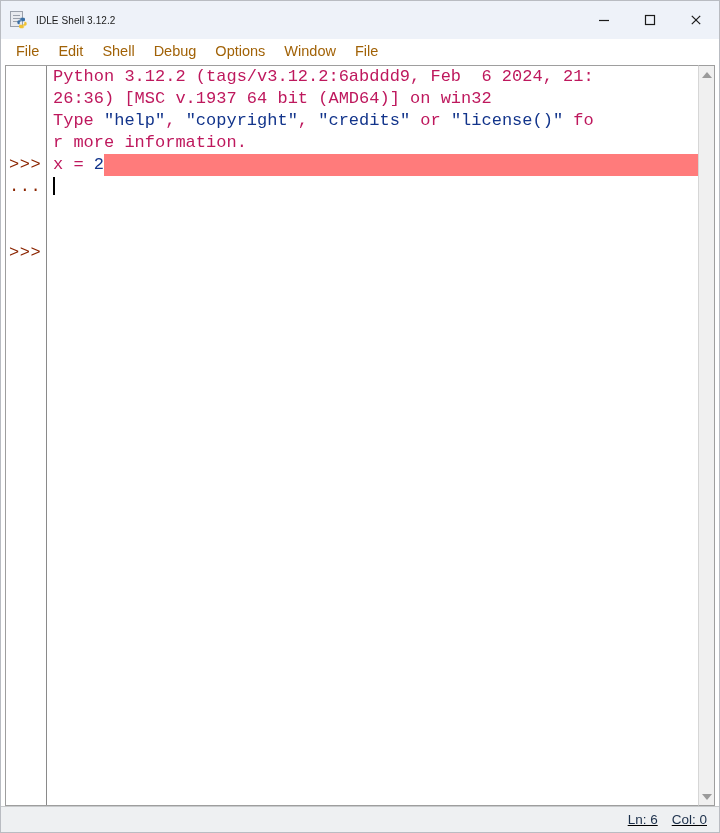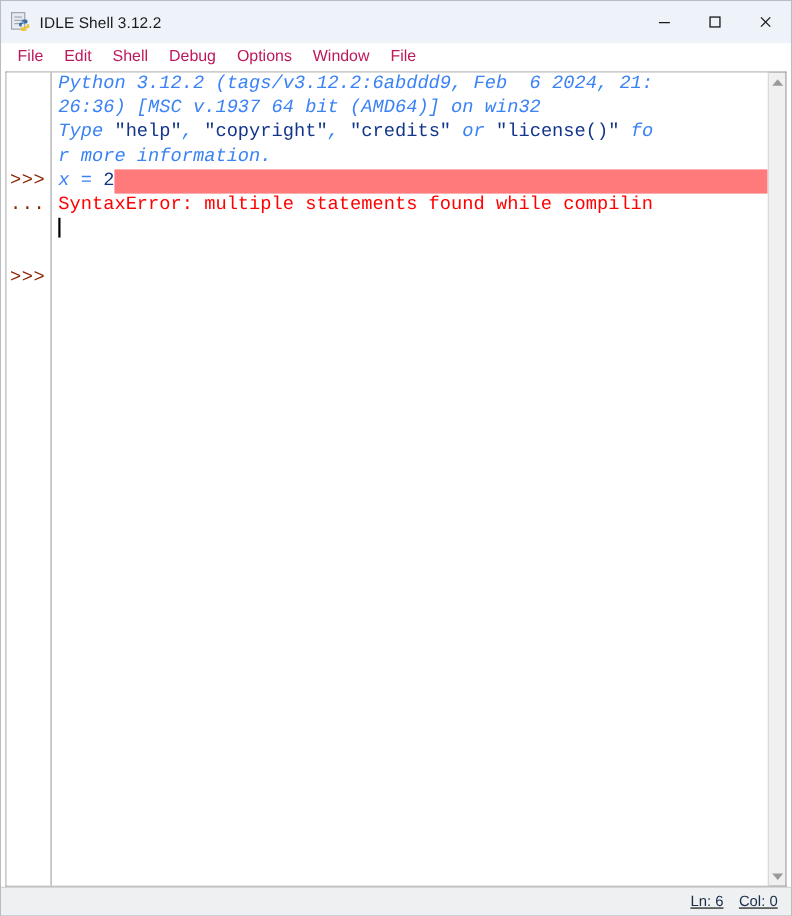--- a/index.html
+++ b/index.html
@@ -66,21 +66,21 @@
     width: 7px; height: 1px;
     background: #9aa0ab;
     box-shadow: 0 3px 0 #9aa0ab, 0 6px 0 #9aa0ab;
   }
   .app-icon .pysnake {
     position: absolute;
     right: 0; bottom: 0;
     width: 12px; height: 12px;
   }
   #title-text {
-    font-size: 14px;
+    font-size: 10px;
     color: #1b1b1b;
     letter-spacing: 0.1px;
     white-space: nowrap;
     overflow: hidden;
     text-overflow: ellipsis;
   }
   #window-controls {
     display: flex;
     align-items: stretch;
     height: 38px;
@@ -101,21 +101,21 @@
     height: 25px;
     min-height: 25px;
     background: #ffffff;
     display: flex;
     align-items: center;
     padding-left: 6px;
     user-select: none;
   }
   .menu-item {
     font-size: 14.5px;
-    color: #be185d;
+    color: #a16207;
     padding: 2px 9px 3px 9px;
     margin-right: 1px;
     cursor: default;
     white-space: nowrap;
   }
 
   
   #shell-area {
     flex: 1 1 auto;
     display: flex;
@@ -172,21 +172,21 @@
     height: 22px;
     line-height: 22px;
     font-family: "Liberation Mono", "DejaVu Sans Mono", monospace;
     font-size: 17px;
     white-space: pre;
     color: #000000;
     padding-left: 6px;
     box-sizing: border-box;
     position: relative;
   }
-  .tok-plain  { color: #3b82f6; font-style: italic; }
+  .tok-plain  { color: #be185d; }
   .tok-number { color: #12348b; }
   .tok-error  { color: #ff0000; }
   .tok-builtin{ color: #12348b; }
   .sel-fill {
     position: absolute;
     top: 0;
     bottom: 0;
     right: 0;
     background: #ff7b7b;
   }
@@ -315,21 +315,20 @@
           <div class="gutter-line"></div>
           <div class="gutter-line"></div>
           <div class="gutter-line">&gt;&gt;&gt;</div>
         </div>
       <div id="code-pane">
           <div class="code-line"><span class="tok-plain">Python 3.12.2 (tags/v3.12.2:6abddd9, Feb  6 2024, 21:</span></div>
           <div class="code-line"><span class="tok-plain">26:36) [MSC v.1937 64 bit (AMD64)] on win32</span></div>
           <div class="code-line"><span class="tok-plain">Type </span><span class="tok-builtin">"help"</span><span class="tok-plain">, </span><span class="tok-builtin">"copyright"</span><span class="tok-plain">, </span><span class="tok-builtin">"credits"</span><span class="tok-plain"> or </span><span class="tok-builtin">"license()"</span><span class="tok-plain"> fo</span></div>
           <div class="code-line"><span class="tok-plain">r more information.</span></div>
           <div class="code-line"><span class="tok-plain">x = </span><span class="tok-number">2</span><span class="sel-fill" style="background: rgb(255, 123, 123); left: 57.1px;"></span></div>
-          <div class="code-line"><span class="tok-error">SyntaxError: multiple statements found while compilin</span></div>
           <div class="code-line"><span class="caret"></span></div>
         </div>
     </div>
     <div id="v-scrollbar">
       <div class="sb-arrow">
         <span class="tri-up"></span>
       </div>
 
       <div class="sb-arrow">
         <span class="tri-down"></span>

